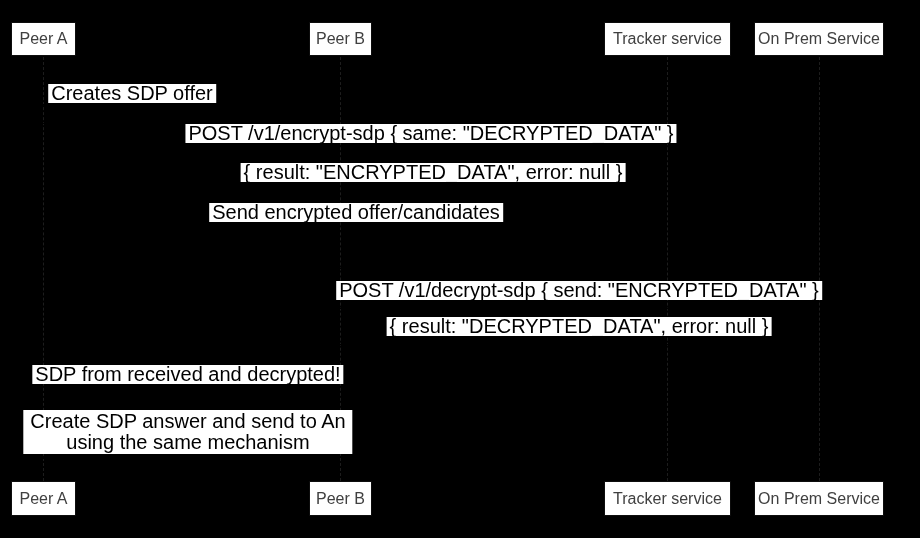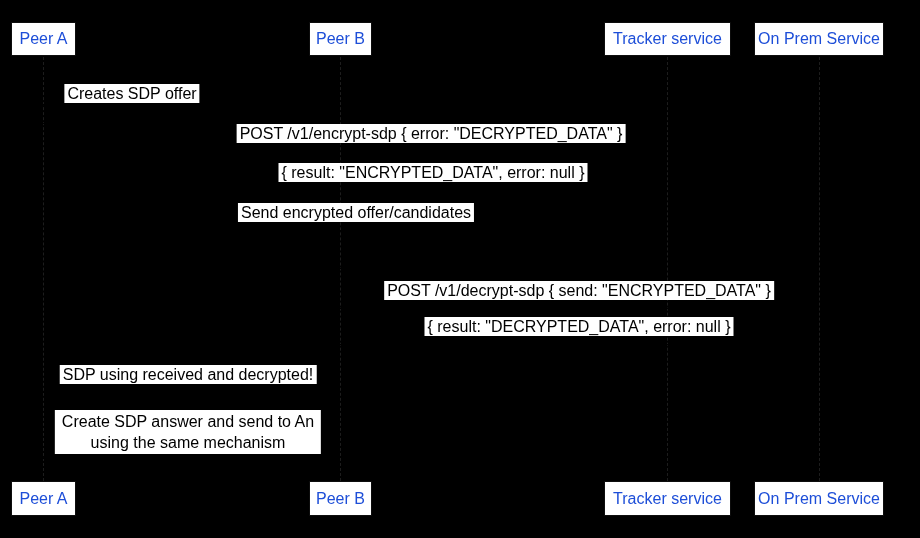--- a/index.html
+++ b/index.html
@@ -36,37 +36,37 @@
     height: 18px;
     border: 1px solid #000000;
     border-left: none;
     border-radius: 0 8px 8px 0;
   }
   
   .actor {
     position: absolute;
     height: 34px;
     background: #ffffff;
-    color: #1d4ed8;
+    color: #404040;
     border: 1px solid #0d0d0d;
     box-sizing: border-box;
     display: flex;
     align-items: center;
     justify-content: center;
     font-size: 16px;
     white-space: nowrap;
   }
   .actor.bottom { height: 35px; }
   
   .msg {
     position: absolute;
     transform: translateX(-50%);
     background: #ffffff;
     color: #000000;
-    font-size: 16px;
+    font-size: 20px;
     line-height: 19px;
     padding: 0 3px;
     white-space: nowrap;
     text-align: center;
   }
   .msg.multiline {
     white-space: pre-line;
     line-height: 21px;
     padding: 1px 7px;
   }
@@ -90,26 +90,26 @@
   <div class="arrow return" style="left:340px;top:344px;width:479px"></div>
   <div class="arrow" style="left:43px;top:392px;width:297px"></div>
   <div class="arrow" style="left:43px;top:458px;width:297px"></div>
 
   <div class="actor" style="left:11px;top:22px;width:65px">Peer A</div>
   <div class="actor" style="left:309px;top:22px;width:63px">Peer B</div>
   <div class="actor" style="left:604px;top:22px;width:127px">Tracker service</div>
   <div class="actor" style="left:754px;top:22px;width:130px">On Prem Service</div>
 
   <div class="msg" style="left:132px;top:84px">Creates SDP offer</div>
-  <div class="msg" style="left:431px;top:124px">POST /v1/encrypt-sdp { error: "DECRYPTED_DATA" }</div>
+  <div class="msg" style="left:431px;top:124px">POST /v1/encrypt-sdp { same: "DECRYPTED_DATA" }</div>
   <div class="msg" style="left:433px;top:163px">{ result: "ENCRYPTED_DATA", error: null }</div>
   <div class="msg" style="left:356px;top:203px">Send encrypted offer/candidates</div>
   <div class="msg" style="left:579px;top:281px">POST /v1/decrypt-sdp { send: "ENCRYPTED_DATA" }</div>
   <div class="msg" style="left:579px;top:317px">{ result: "DECRYPTED_DATA", error: null }</div>
-  <div class="msg" style="left:188px;top:365px">SDP using received and decrypted!</div>
+  <div class="msg" style="left:188px;top:365px">SDP from received and decrypted!</div>
   <div class="msg multiline" style="left:188px;top:410px">Create SDP answer and send to An
 using the same mechanism</div>
 
   <div class="actor bottom" style="left:11px;top:481px;width:65px">Peer A</div>
   <div class="actor bottom" style="left:309px;top:481px;width:63px">Peer B</div>
   <div class="actor bottom" style="left:604px;top:481px;width:127px">Tracker service</div>
   <div class="actor bottom" style="left:754px;top:481px;width:130px">On Prem Service</div>
 
 </div>
 

